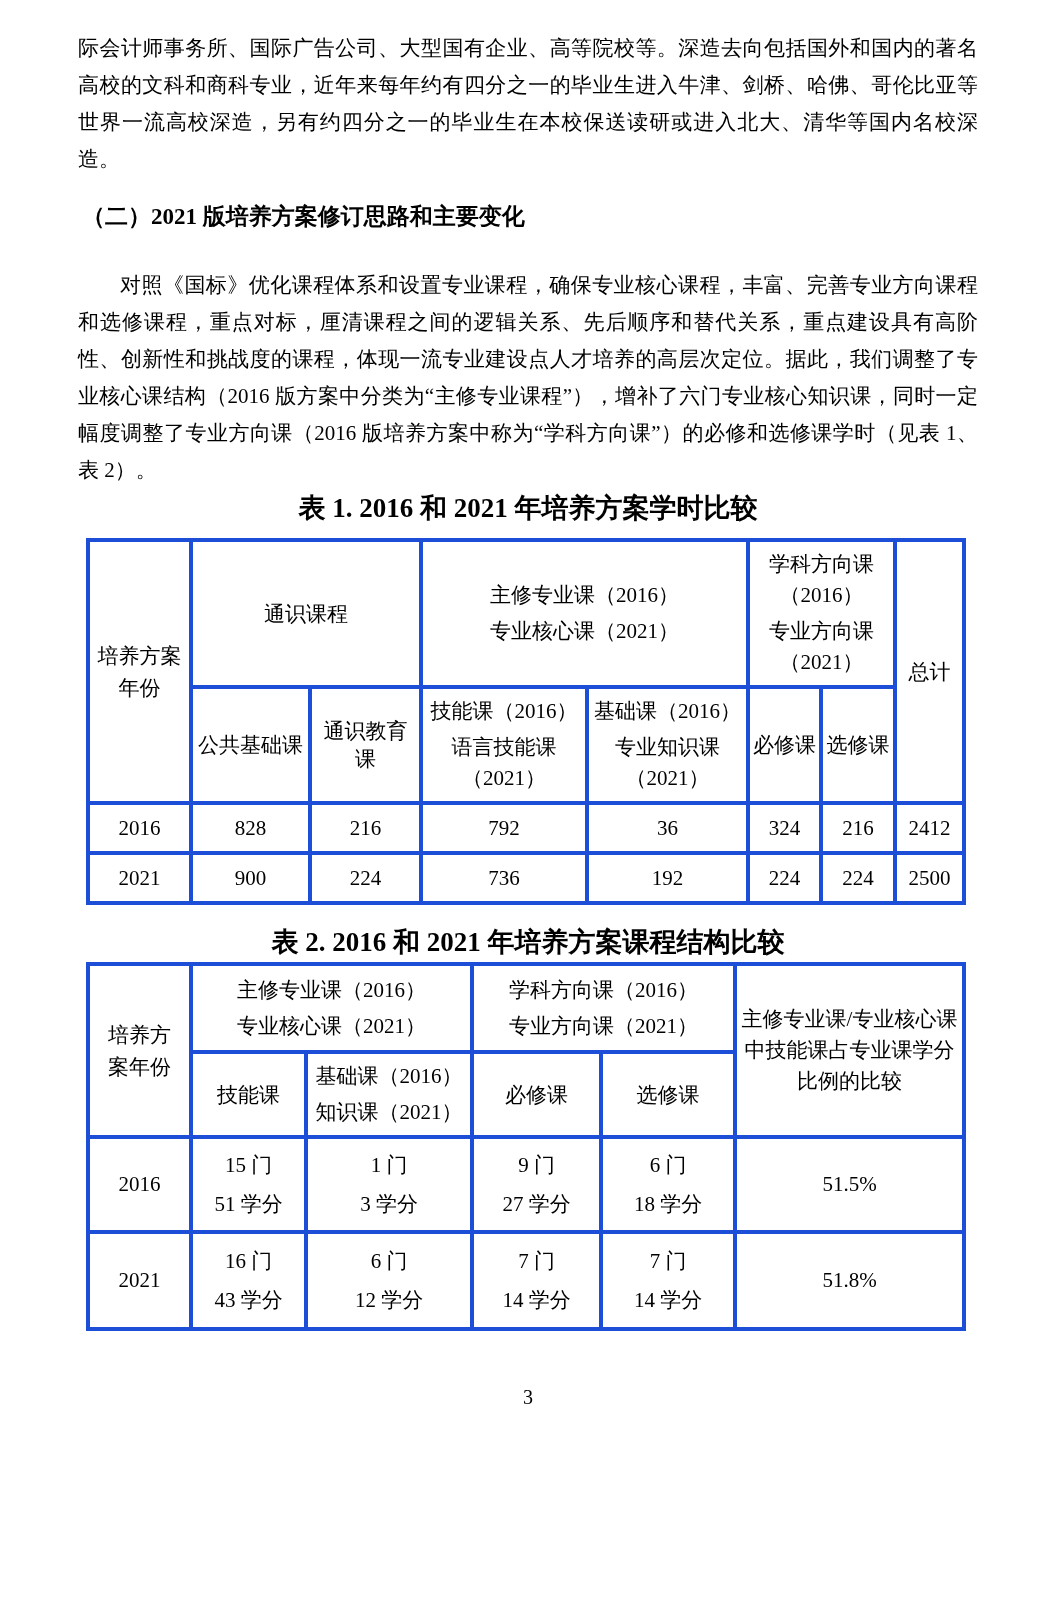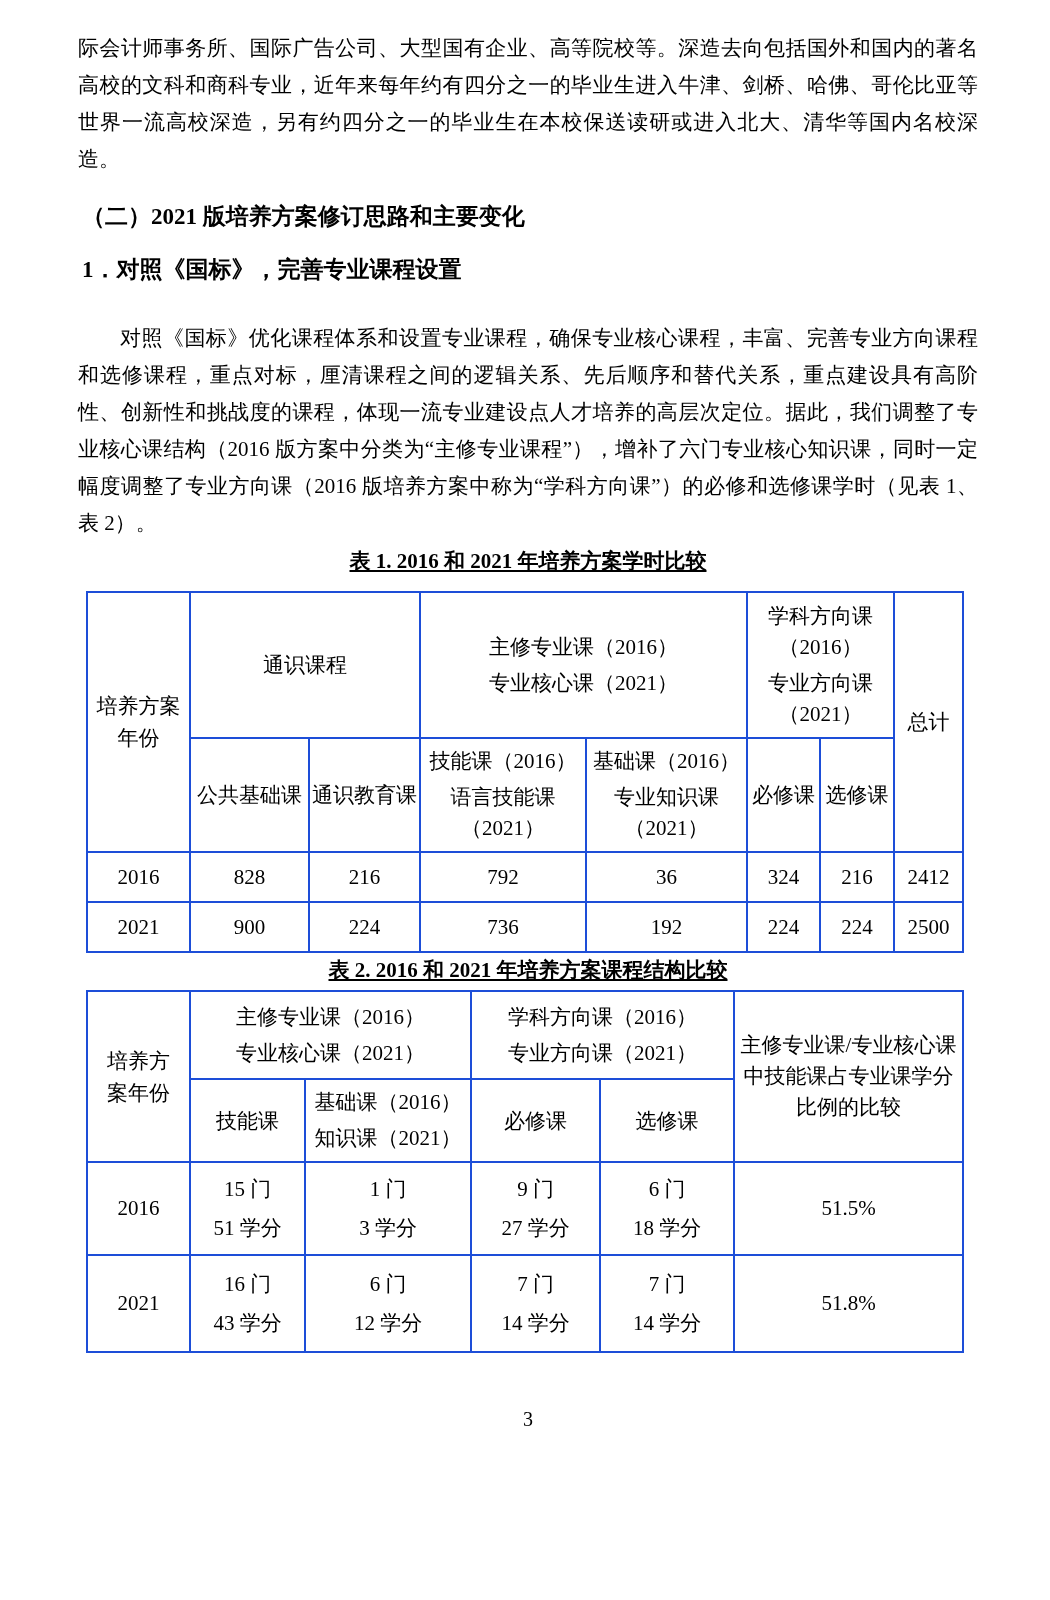--- a/index.html
+++ b/index.html
@@ -22,35 +22,35 @@
   .heading {
     font-size:23px; font-weight:700;
     line-height:34px; margin:4px;
   }
   .heading-sec  { margin-top:22px; }
   .heading-sub  { margin-top:19px; }
   .para-after-h2 { margin-top:31px; }
   .para-after-h3 { margin-top:33px; }
 
   .tcaption {
-    font-size:21px; font-weight:700;
-    text-align:center; line-height:30px;text-decoration:underline;
+    font-size:27px; font-weight:700;
+    text-align:center; line-height:30px;
   }
   .tcaption1 { margin-top:4px; }
-  .tcaption2 { margin-top:2px; }
+  .tcaption2 { margin-top:22px; }
 
   table {
     border-collapse:collapse;
     table-layout:fixed;
     margin-left:8px;
   }
   .tbl1 { margin-top:15px; }
   .tbl2 { margin-top:5px; }
   td {
-    border:2px solid #1d4ed8;
+    border:4px solid #1d4ed8;
     text-align:center; vertical-align:middle;
     font-size:21px; padding:2px;
     overflow:hidden;
   }
   .pre { white-space:pre-line; line-height:32px; }
   .hline { line-height:31px; margin:5px 0; }
   .dline { line-height:30px; margin:9px 0;text-align:center; }
   .wrapcell { line-height:31px; }
 
   .rh1 { height:146px; }
@@ -70,21 +70,20 @@
 </head>
 <body>
 
 <div class="content">
 
   <p class="para">际会计师事务所、国际广告公司、大型国有企业、高等院校等。深造去向包括国外和国内的著名高校的文科和商科专业，近年来每年约有四分之一的毕业生进入牛津、剑桥、哈佛、哥伦比亚等世界一流高校深造，另有约四分之一的毕业生在本校保送读研或进入北大、清华等国内名校深造。</p>
 
   <p class="heading heading-sec">（二）2021 版培养方案修订思路和主要变化</p>
 
 
-  <p class="heading heading-sub">1．对照《国标》，完善专业课程设置</p>
 
   <p class="para indent para-after-h3">对照《国标》优化课程体系和设置专业课程，确保专业核心课程，丰富、完善专业方向课程和选修课程，重点对标，厘清课程之间的逻辑关系、先后顺序和替代关系，重点建设具有高阶性、创新性和挑战度的课程，体现一流专业建设点人才培养的高层次定位。据此，我们调整了专业核心课结构（2016 版方案中分类为“主修专业课程”），增补了六门专业核心知识课，同时一定幅度调整了专业方向课（2016 版培养方案中称为“学科方向课”）的必修和选修课学时（见表 1、表 2）。</p>
 
   <div class="tcaption tcaption1">表 1. 2016 和 2021 年培养方案学时比较</div>
 
   <table class="tbl1">
     <colgroup>
       <col style="width:103px">
         <col style="width:119px">
         <col style="width:111px">

